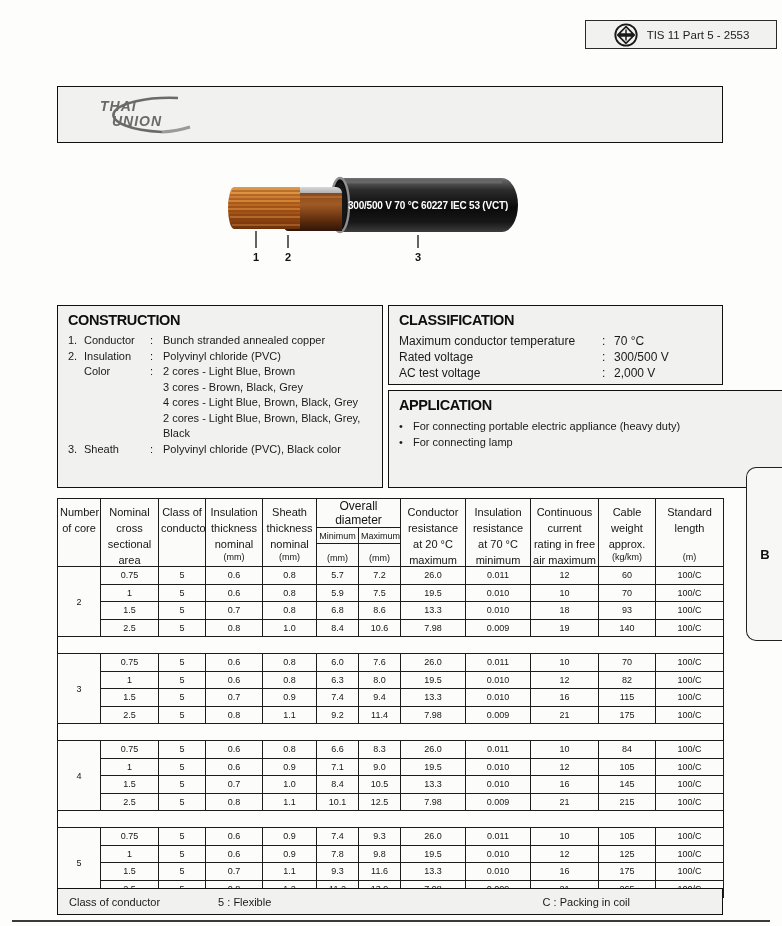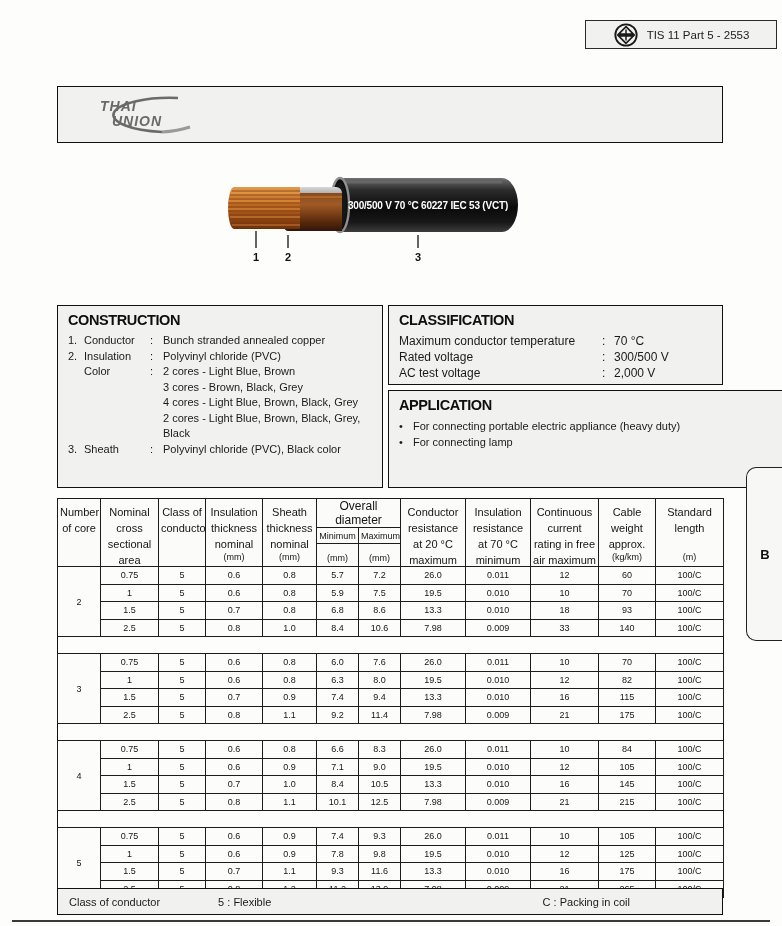--- a/index.html
+++ b/index.html
@@ -401,21 +401,21 @@
         </tr>
         <tr>
           <td>2.5</td>
           <td>5</td>
           <td>0.8</td>
           <td>1.0</td>
           <td>8.4</td>
           <td>10.6</td>
           <td>7.98</td>
           <td>0.009</td>
-          <td>33</td>
+          <td>19</td>
           <td>140</td>
           <td>100/C</td>
         </tr>
         <tr class="sep-row">
           <td colspan="12"></td>
         </tr>
         <tr>
           <td class="core-cell" rowspan="4">3</td>
           <td>0.75</td>
           <td>5</td>

